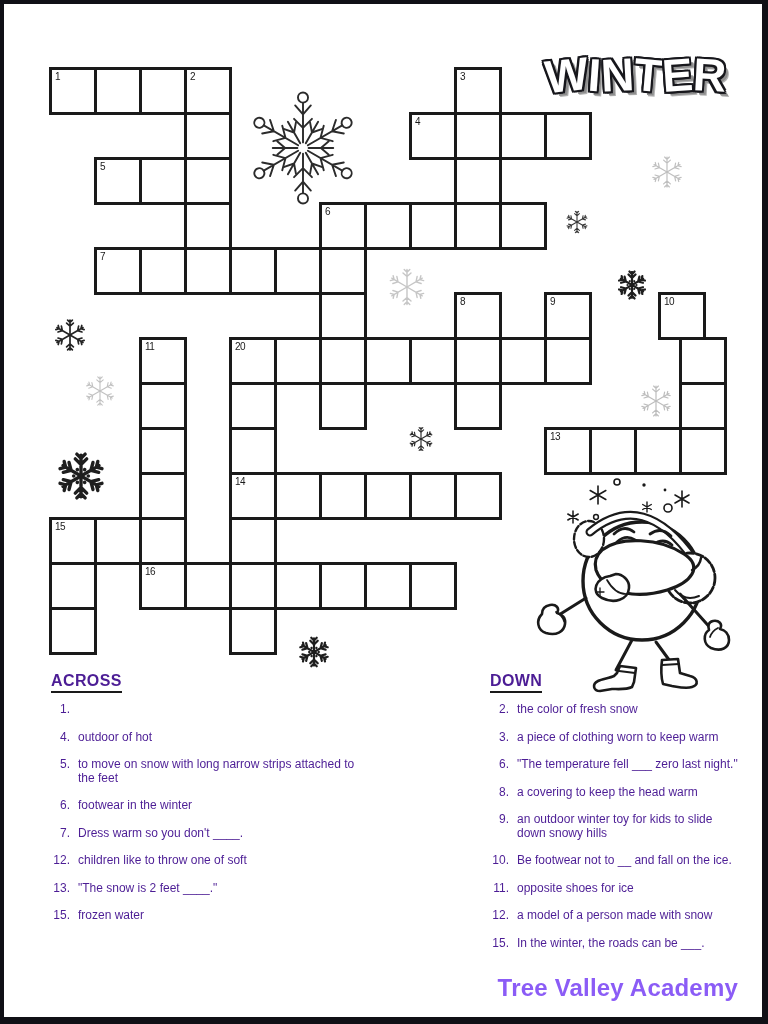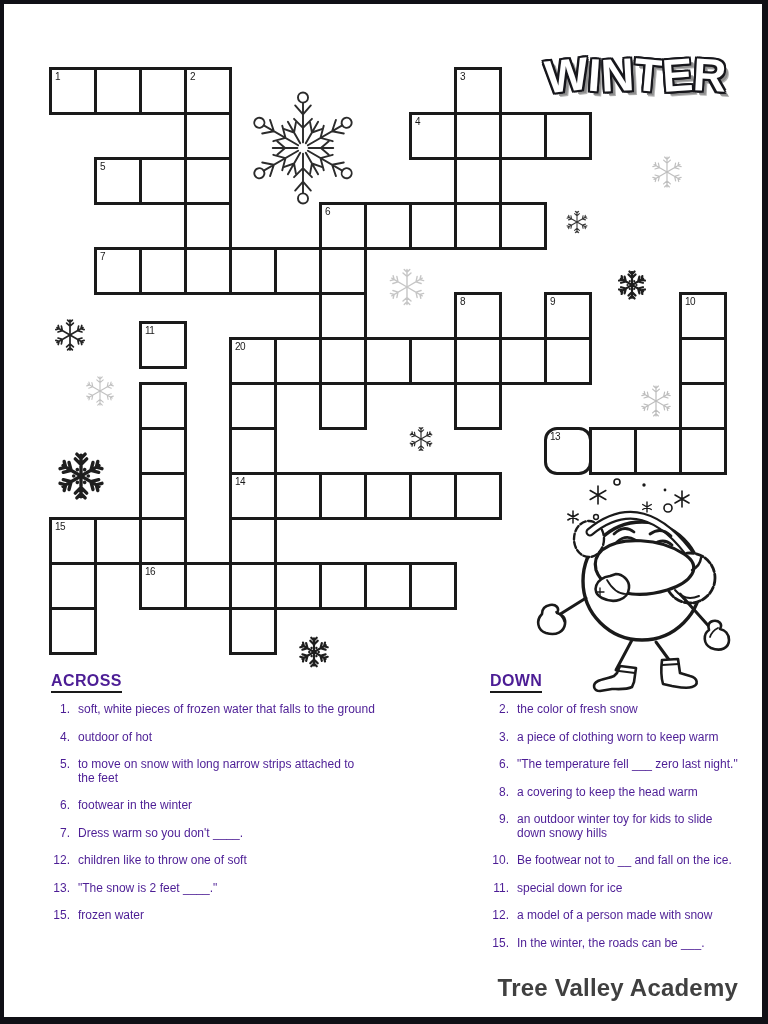--- a/index.html
+++ b/index.html
@@ -375,45 +375,45 @@
       <div class="cell" style="left: 225px; top: 243px;"></div>
       <div class="cell" style="left: 270px; top: 243px;"></div>
       <div class="cell" style="left: 315px; top: 243px;"></div>
       <div class="cell" style="left: 315px; top: 288px;"></div>
       <div class="cell" style="left: 450px; top: 288px;">
         <span class="num">8</span>
       </div>
       <div class="cell" style="left: 540px; top: 288px;">
         <span class="num">9</span>
       </div>
-      <div class="cell" style="left: 675px; top: 288px; text-align: right;">
+      <div class="cell" style="left: 654px; top: 288px; text-align: right;">
         <span class="num">10</span>
       </div>
-      <div class="cell" style="left: 135px; top: 317px;">
+      <div class="cell" style="left: 135px; top: 333px;">
         <span class="num">11</span>
       </div>
       <div class="cell" style="left: 225px; top: 333px;">
         <span class="num">20</span>
       </div>
       <div class="cell" style="left: 270px; top: 333px;"></div>
       <div class="cell" style="left: 315px; top: 333px;"></div>
       <div class="cell" style="left: 360px; top: 333px;"></div>
       <div class="cell" style="left: 405px; top: 333px;"></div>
       <div class="cell" style="left: 450px; top: 333px;"></div>
       <div class="cell" style="left: 495px; top: 333px;"></div>
       <div class="cell" style="left: 540px; top: 333px;"></div>
       <div class="cell" style="left: 675px; top: 333px;"></div>
       <div class="cell" style="left: 135px; top: 378px;"></div>
       <div class="cell" style="left: 225px; top: 378px;"></div>
       <div class="cell" style="left: 315px; top: 378px;"></div>
       <div class="cell" style="left: 450px; top: 378px;"></div>
       <div class="cell" style="left: 675px; top: 378px;"></div>
       <div class="cell" style="left: 135px; top: 423px;"></div>
       <div class="cell" style="left: 225px; top: 423px;"></div>
-      <div class="cell" style="left: 540px; top: 423px; border-radius: 13px;">
+      <div class="cell" style="left: 540px; top: 423px;">
         <span class="num">13</span>
       </div>
       <div class="cell" style="left: 585px; top: 423px;"></div>
       <div class="cell" style="left: 630px; top: 423px;"></div>
       <div class="cell" style="left: 675px; top: 423px;"></div>
       <div class="cell" style="left: 135px; top: 468px;"></div>
       <div class="cell" style="left: 225px; top: 468px;">
         <span class="num">14</span>
       </div>
       <div class="cell" style="left: 270px; top: 468px;"></div>
@@ -494,21 +494,20 @@
         <path d="M 130,195 L 147,194" stroke-width="2"></path>
       </g>
     </svg>
   </div>
 
   <div class="clue-col" id="across-col">
     <div class="clue-heading">ACROSS</div>
     <div id="across-list">
         <div class="clue">
           <span class="cnum">1.</span>
-          <span class="ctext">soft, white pieces of frozen water that falls to the ground</span>
         </div>
         <div class="clue">
           <span class="cnum">4.</span>
           <span class="ctext">outdoor of hot</span>
         </div>
         <div class="clue">
           <span class="cnum">5.</span>
           <span class="ctext">to move on snow with long narrow strips attached to
 the feet</span>
         </div>
@@ -558,28 +557,28 @@
           <span class="cnum">9.</span>
           <span class="ctext">an outdoor winter toy for kids to slide
 down snowy hills</span>
         </div>
         <div class="clue">
           <span class="cnum">10.</span>
           <span class="ctext">Be footwear not to __ and fall on the ice.</span>
         </div>
         <div class="clue">
           <span class="cnum">11.</span>
-          <span class="ctext">special down for ice</span>
+          <span class="ctext">opposite shoes for ice</span>
         </div>
         <div class="clue">
           <span class="cnum">12.</span>
           <span class="ctext">a model of a person made with snow</span>
         </div>
         <div class="clue">
           <span class="cnum">15.</span>
           <span class="ctext">In the winter, the roads can be ___.</span>
         </div>
       </div>
   </div>
 
-  <div class="footer" style="color: #404040;">Tree Valley Academy</div>
+  <div class="footer" style="color: #8b5cf6;">Tree Valley Academy</div>
 
 </div>
 
 </body></html>

